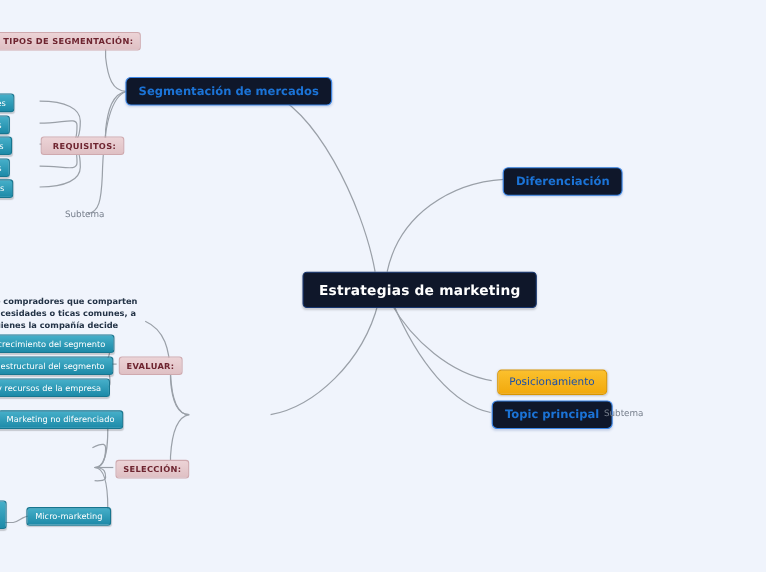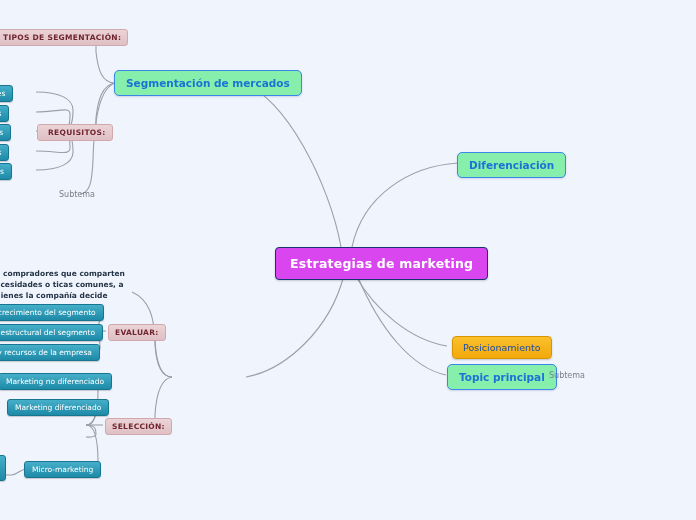--- a/index.html
+++ b/index.html
@@ -8,28 +8,28 @@
     background:#f0f4fc;
     font-family:"DejaVu Sans","Liberation Sans",sans-serif;
     overflow:hidden;position:relative;
   }
   #canvas{position:absolute;left:0;top:0;width:696px;height:520px;}
   svg.links{position:absolute;left:0;top:0;width:696px;height:520px;pointer-events:none;}
   .node{position:absolute;white-space:nowrap;box-sizing:border-box;}
 
   
   .root{
-    background:#d946ef;border:1px solid #16356f;border-radius:4px;
+    background:#0f172a;border:1px solid #16356f;border-radius:4px;
     color:#ffffff;font-weight:bold;font-size:12.5px;
     padding:8px 14px;letter-spacing:.2px;
     box-shadow:0 1px 2px rgba(0,0,0,.18);
   }
   
   .main{
-    background:#86efac;border:1.6px solid #3b86e8;border-radius:5px;
+    background:#0f172a;border:1.6px solid #3b86e8;border-radius:5px;
     color:#1b73d6;font-weight:bold;font-size:10.5px;
     padding:6px 11px;
     box-shadow:0 1px 2px rgba(40,80,150,.18);
   }
   
   .orange{
     background:linear-gradient(#fbc02d,#f2a90c);
     border:1px solid #d99500;border-radius:4px;
     color:#1b4fa8;font-weight:normal;font-size:9.5px;
     padding:5px 10px;
@@ -136,18 +136,17 @@
   <div class="node teal" style="left:-22px;top:105px;">bles</div>
   <div class="node teal" style="left:-20px;top:124px;">ales</div>
   <div class="node teal" style="left:-22px;top:144px;">bles</div>
   <div class="node teal" style="left:-24px;top:163px;">ables</div>
 
   <div class="node teal" style="left:-24px;top:304px;">o y crecimiento del segmento</div>
   <div class="node teal" style="left:-28px;top:324px;">ctivo estructural del segmento</div>
   <div class="node teal" style="left:-26px;top:344px;">vos y recursos de la empresa</div>
 
   <div class="node teal" style="left:-2px;top:373px;">Marketing no diferenciado</div>
-  <div class="node teal" style="left:7px;top:399px;">Marketing diferenciado</div>
   <div class="node teal" style="left:24px;top:461px;">Micro-marketing</div>
 
   <div class="node teal" style="left:-12px;top:455px;width:18px;height:26px;"></div>
 
 </div>
 
 </body></html>

